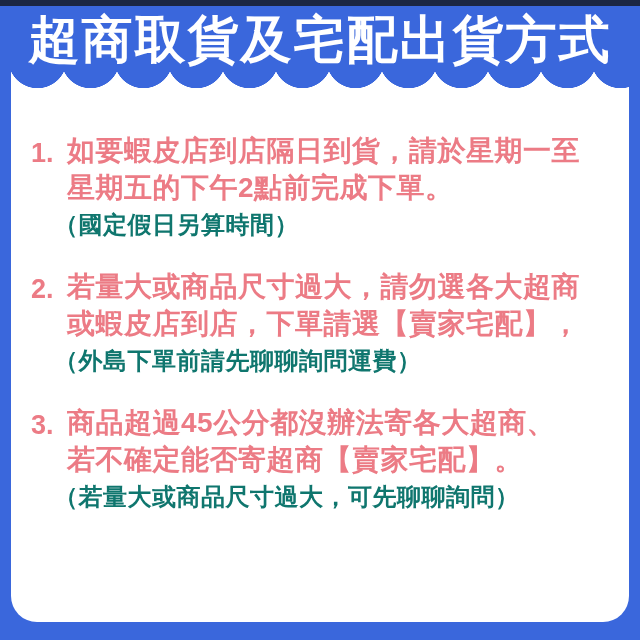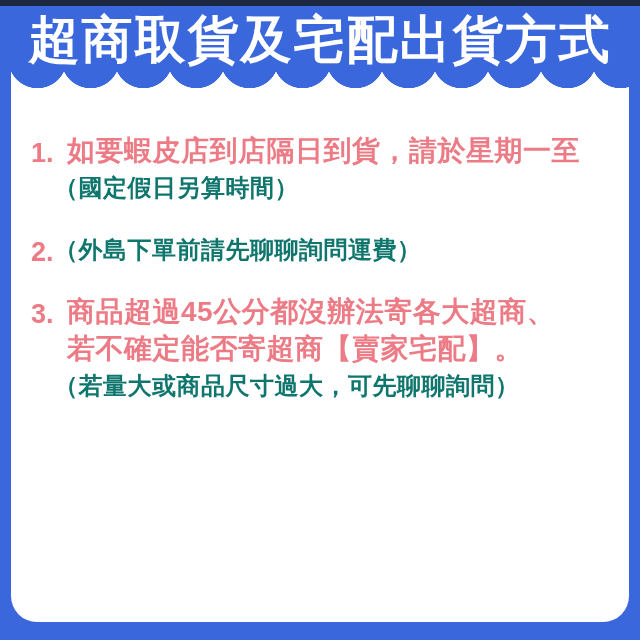--- a/index.html
+++ b/index.html
@@ -85,27 +85,30 @@
   <div class="header">
     <div class="header-title">超商取貨及宅配出貨方式</div>
   </div>
   <div class="wave-row"></div>
   <div class="panel">
     <div id="sections">
   <div class="section">
     <span class="section-number">1.</span>
     <div class="section-lines">
             <div class="body-line">如要蝦皮店到店隔日到貨，請於星期一至</div>
+            <div class="body-line">星期五的下午2點前完成下單。</div>
           </div>
     <div class="note-line">（國定假日另算時間）</div>
   </div>
 
   <div class="section">
     <span class="section-number">2.</span>
     <div class="section-lines">
+            <div class="body-line">若量大或商品尺寸過大，請勿選各大超商</div>
+            <div class="body-line">或蝦皮店到店，下單請選【賣家宅配】，</div>
           </div>
     <div class="note-line">（外島下單前請先聊聊詢問運費）</div>
   </div>
 
   <div class="section">
     <span class="section-number">3.</span>
     <div class="section-lines">
             <div class="body-line">商品超過45公分都沒辦法寄各大超商、</div>
             <div class="body-line">若不確定能否寄超商【賣家宅配】。</div>
           </div>

